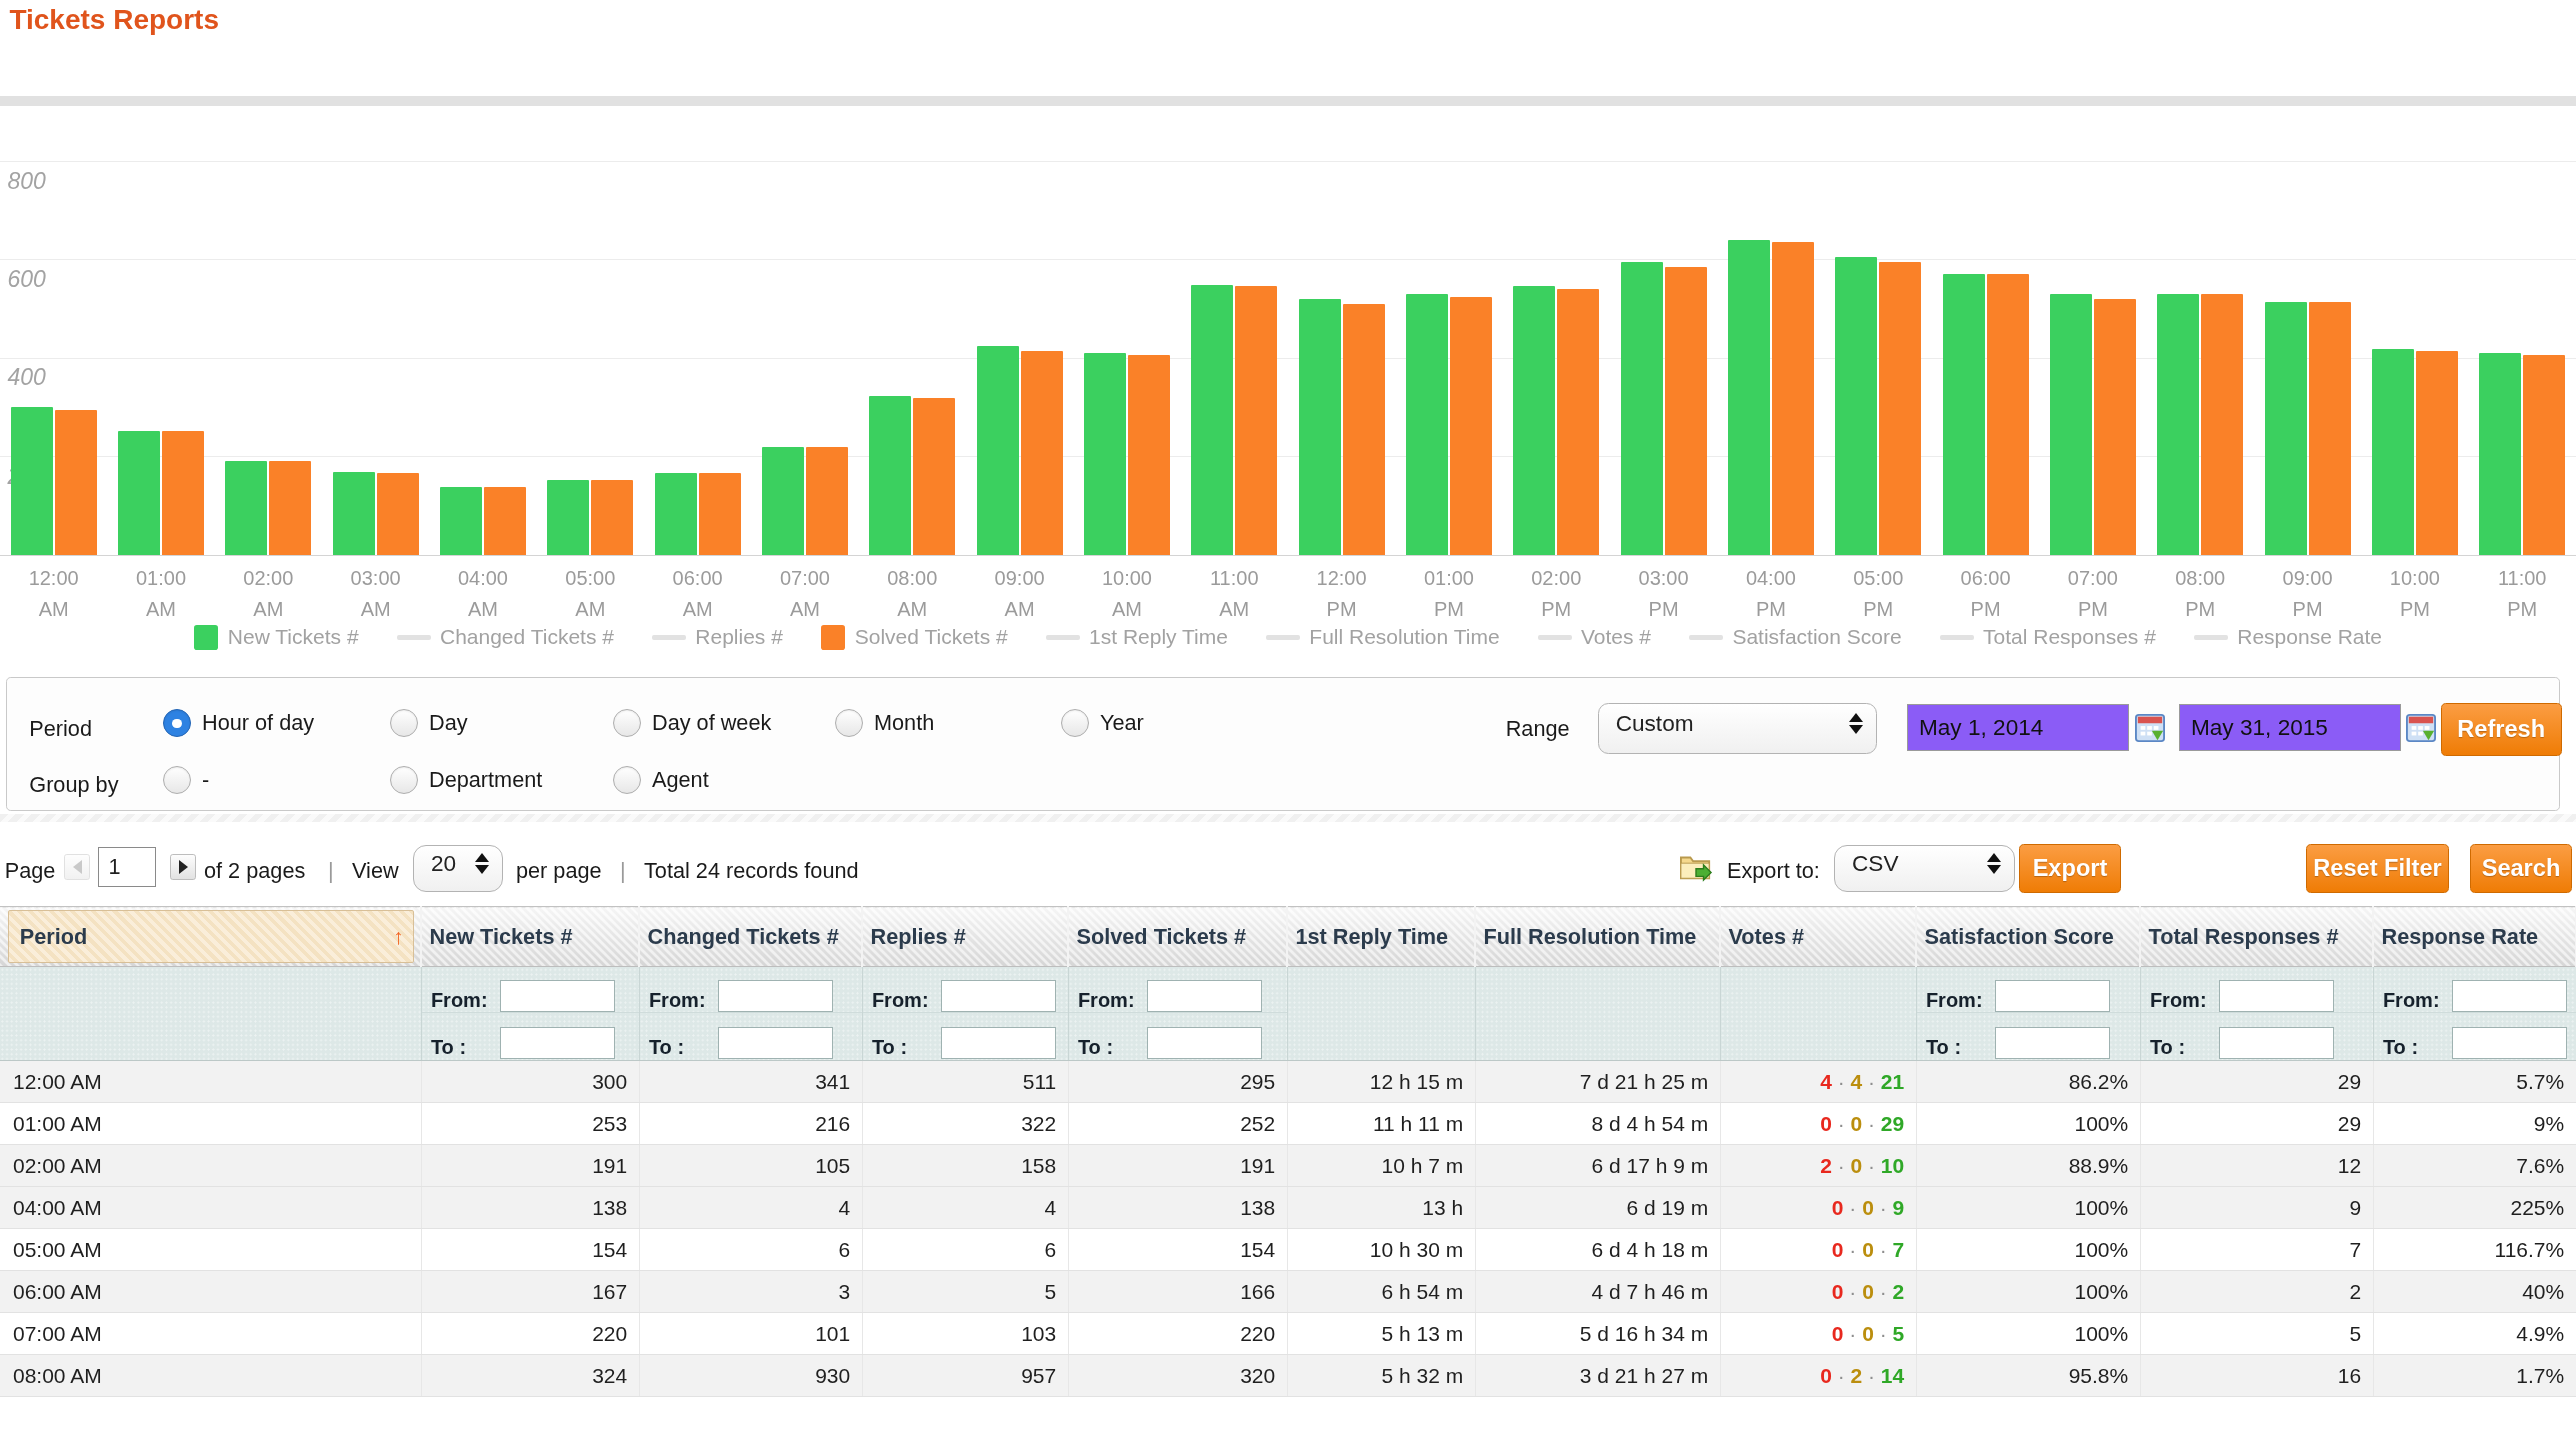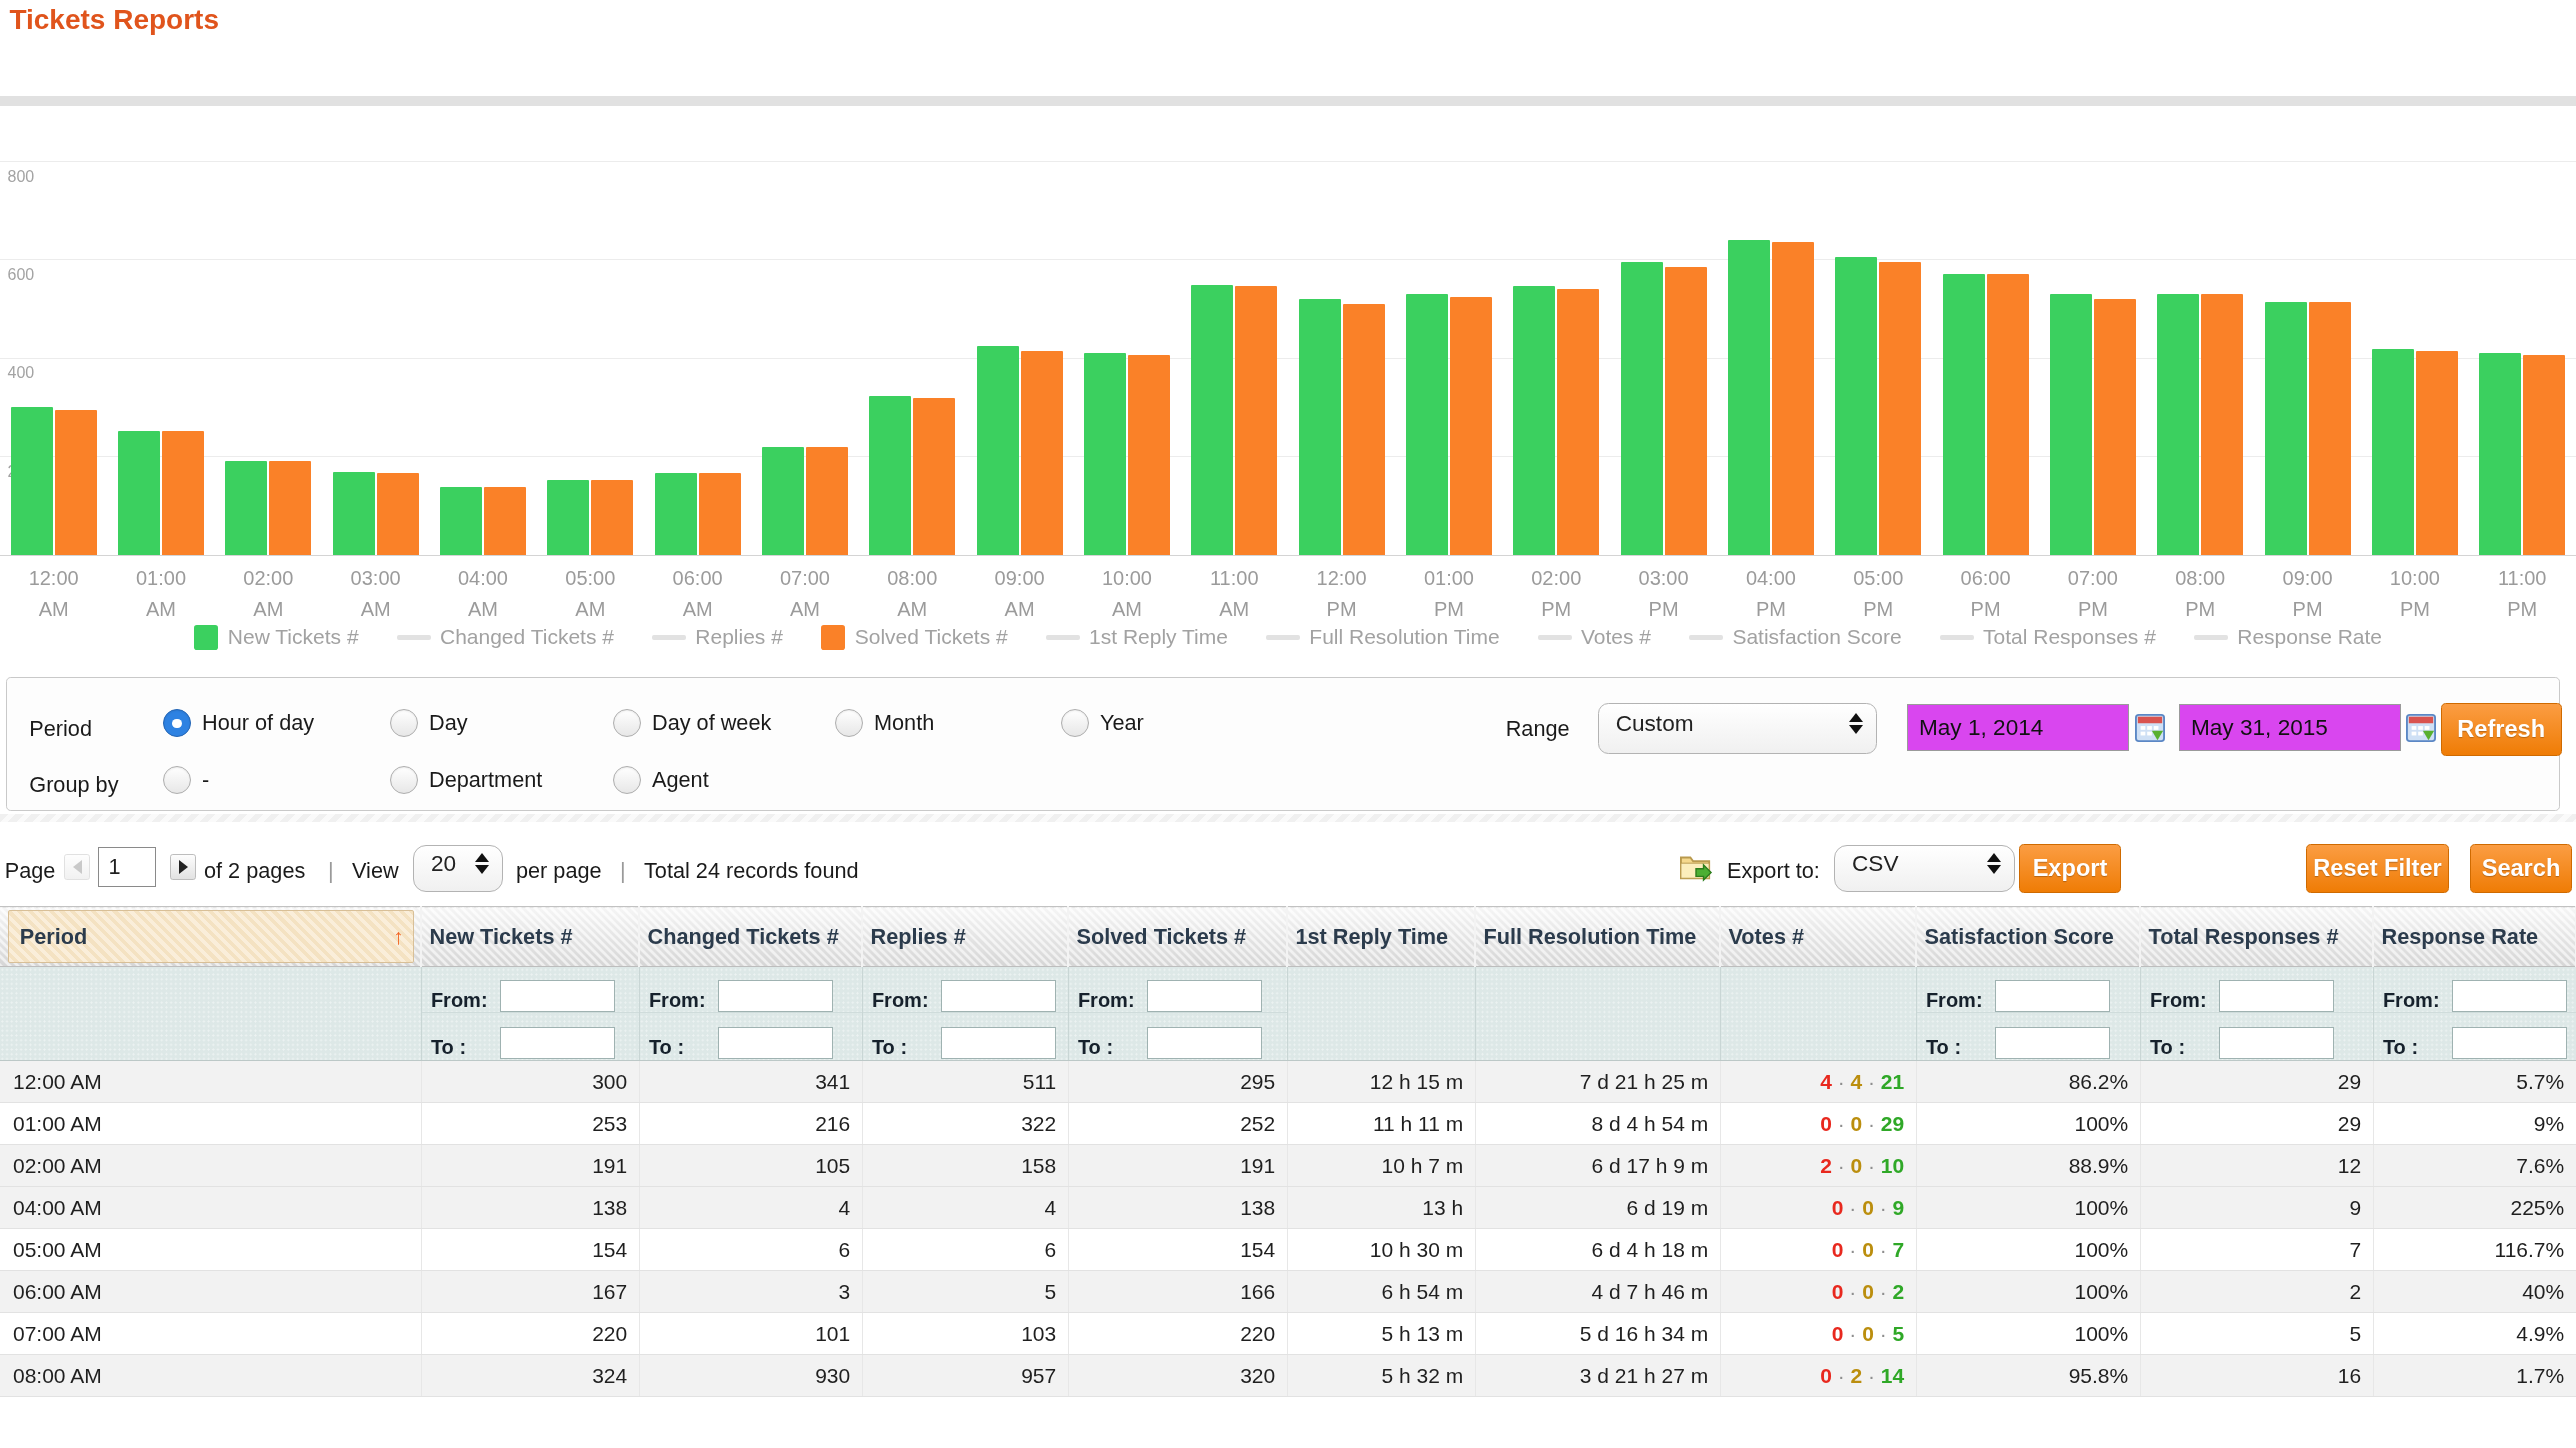--- a/index.html
+++ b/index.html
@@ -7,21 +7,21 @@
        font-family:"Liberation Sans","DejaVu Sans",sans-serif;color:#1f1f1f;}
 
   
   .page-title{position:absolute;left:9.4px;top:3.8px;font-size:28px;font-weight:bold;color:#e0541c;}
   .top-divider{position:absolute;left:0;top:96px;width:2576px;height:10.4px;background:#e1e1e1;}
 
   
   .chart{position:absolute;left:0;top:111px;width:2576px;height:550px;}
   .gridline{position:absolute;left:0;width:2576px;height:0.9px;background:#ececec;}
   .baseline{position:absolute;left:0;top:444px;width:2576px;height:0.9px;background:#d4d4d4;}
-  .ytick{position:absolute;left:7.5px;font-size:16px;color:#a3a3a3;}
+  .ytick{position:absolute;left:7.5px;font-size:23px;color:#a3a3a3;font-style:italic;}
   .bars{position:absolute;left:0;top:0;width:2576px;height:444px;display:flex;align-items:flex-end;}
   .bar-group{flex:1 1 0;display:flex;justify-content:center;align-items:flex-end;gap:1.9px;}
   .bar{width:42px;border-radius:0.9px 0.9px 0 0;}
   .xlabels{position:absolute;left:0;top:452px;width:2576px;display:flex;}
   .xlabel{flex:1 1 0;text-align:center;font-size:20px;color:#9b9b9b;line-height:31px;}
   .legend{position:absolute;left:0;top:514px;width:2576px;display:flex;justify-content:center;gap:38px;}
   .legend-item{display:flex;align-items:center;gap:9.4px;font-size:21px;color:#a2a2a2;white-space:nowrap;}
   .swatch{width:24.5px;height:24.5px;border-radius:2.8px;}
   .swatch.dash{width:34px;height:4.7px;border-radius:1.9px;background:#e2e2e2;}
 
@@ -33,21 +33,21 @@
   .radio{width:28px;height:28px;border-radius:50%;border:0.9px solid #aeaeae;box-sizing:border-box;
          background:linear-gradient(#ffffff,#e7e7e7);box-shadow:inset 0 0.9px 1.9px rgba(0,0,0,.08);position:relative;}
   .radio.checked{background:#2e82e2;border-color:#2465b4;}
   .radio.checked::after{content:"";position:absolute;left:8.5px;top:8.5px;width:9.4px;height:9.4px;border-radius:50%;background:#fff;}
   .selectbox{box-sizing:border-box;height:51px;border:0.9px solid #b3b3b3;border-radius:10.4px;
              background:linear-gradient(#ffffff,#f0f0f0);display:flex;align-items:center;
              padding:0 13px 9px 17px;font-size:22.6px;color:#222;justify-content:space-between;}
   .updown{display:flex;flex-direction:column;gap:3.8px;margin-left:13px;}
   .tri-up{width:0;height:0;border-left:7.5px solid transparent;border-right:7.5px solid transparent;border-bottom:9.4px solid #111;}
   .tri-down{width:0;height:0;border-left:7.5px solid transparent;border-right:7.5px solid transparent;border-top:9.4px solid #111;}
-  .datebox{position:absolute;box-sizing:border-box;width:222px;height:47px;border:0.9px solid #9a9a9a;background:#d946ef;
+  .datebox{position:absolute;box-sizing:border-box;width:222px;height:47px;border:0.9px solid #9a9a9a;background:#8b5cf6;
            display:flex;align-items:center;padding-left:11.3px;font-size:22.6px;color:#111;}
   .calendar-icon{position:absolute;width:30px;height:30px;}
   .btn-orange{box-sizing:border-box;background:linear-gradient(#fb9d43,#ef7c05);border:0.9px solid #cf6a00;border-radius:4.7px;
               color:#fff;font-weight:bold;font-size:23.6px;display:flex;align-items:center;justify-content:center;
               text-shadow:0 0.9px 0.9px rgba(0,0,0,.25);cursor:pointer;}
 
   
   .mid-divider{position:absolute;left:0;top:814px;width:2576px;height:7.5px;
                background:repeating-linear-gradient(135deg,#f0f0f0 0 5.7px,#fafafa 5.7px 11.3px);}
 

